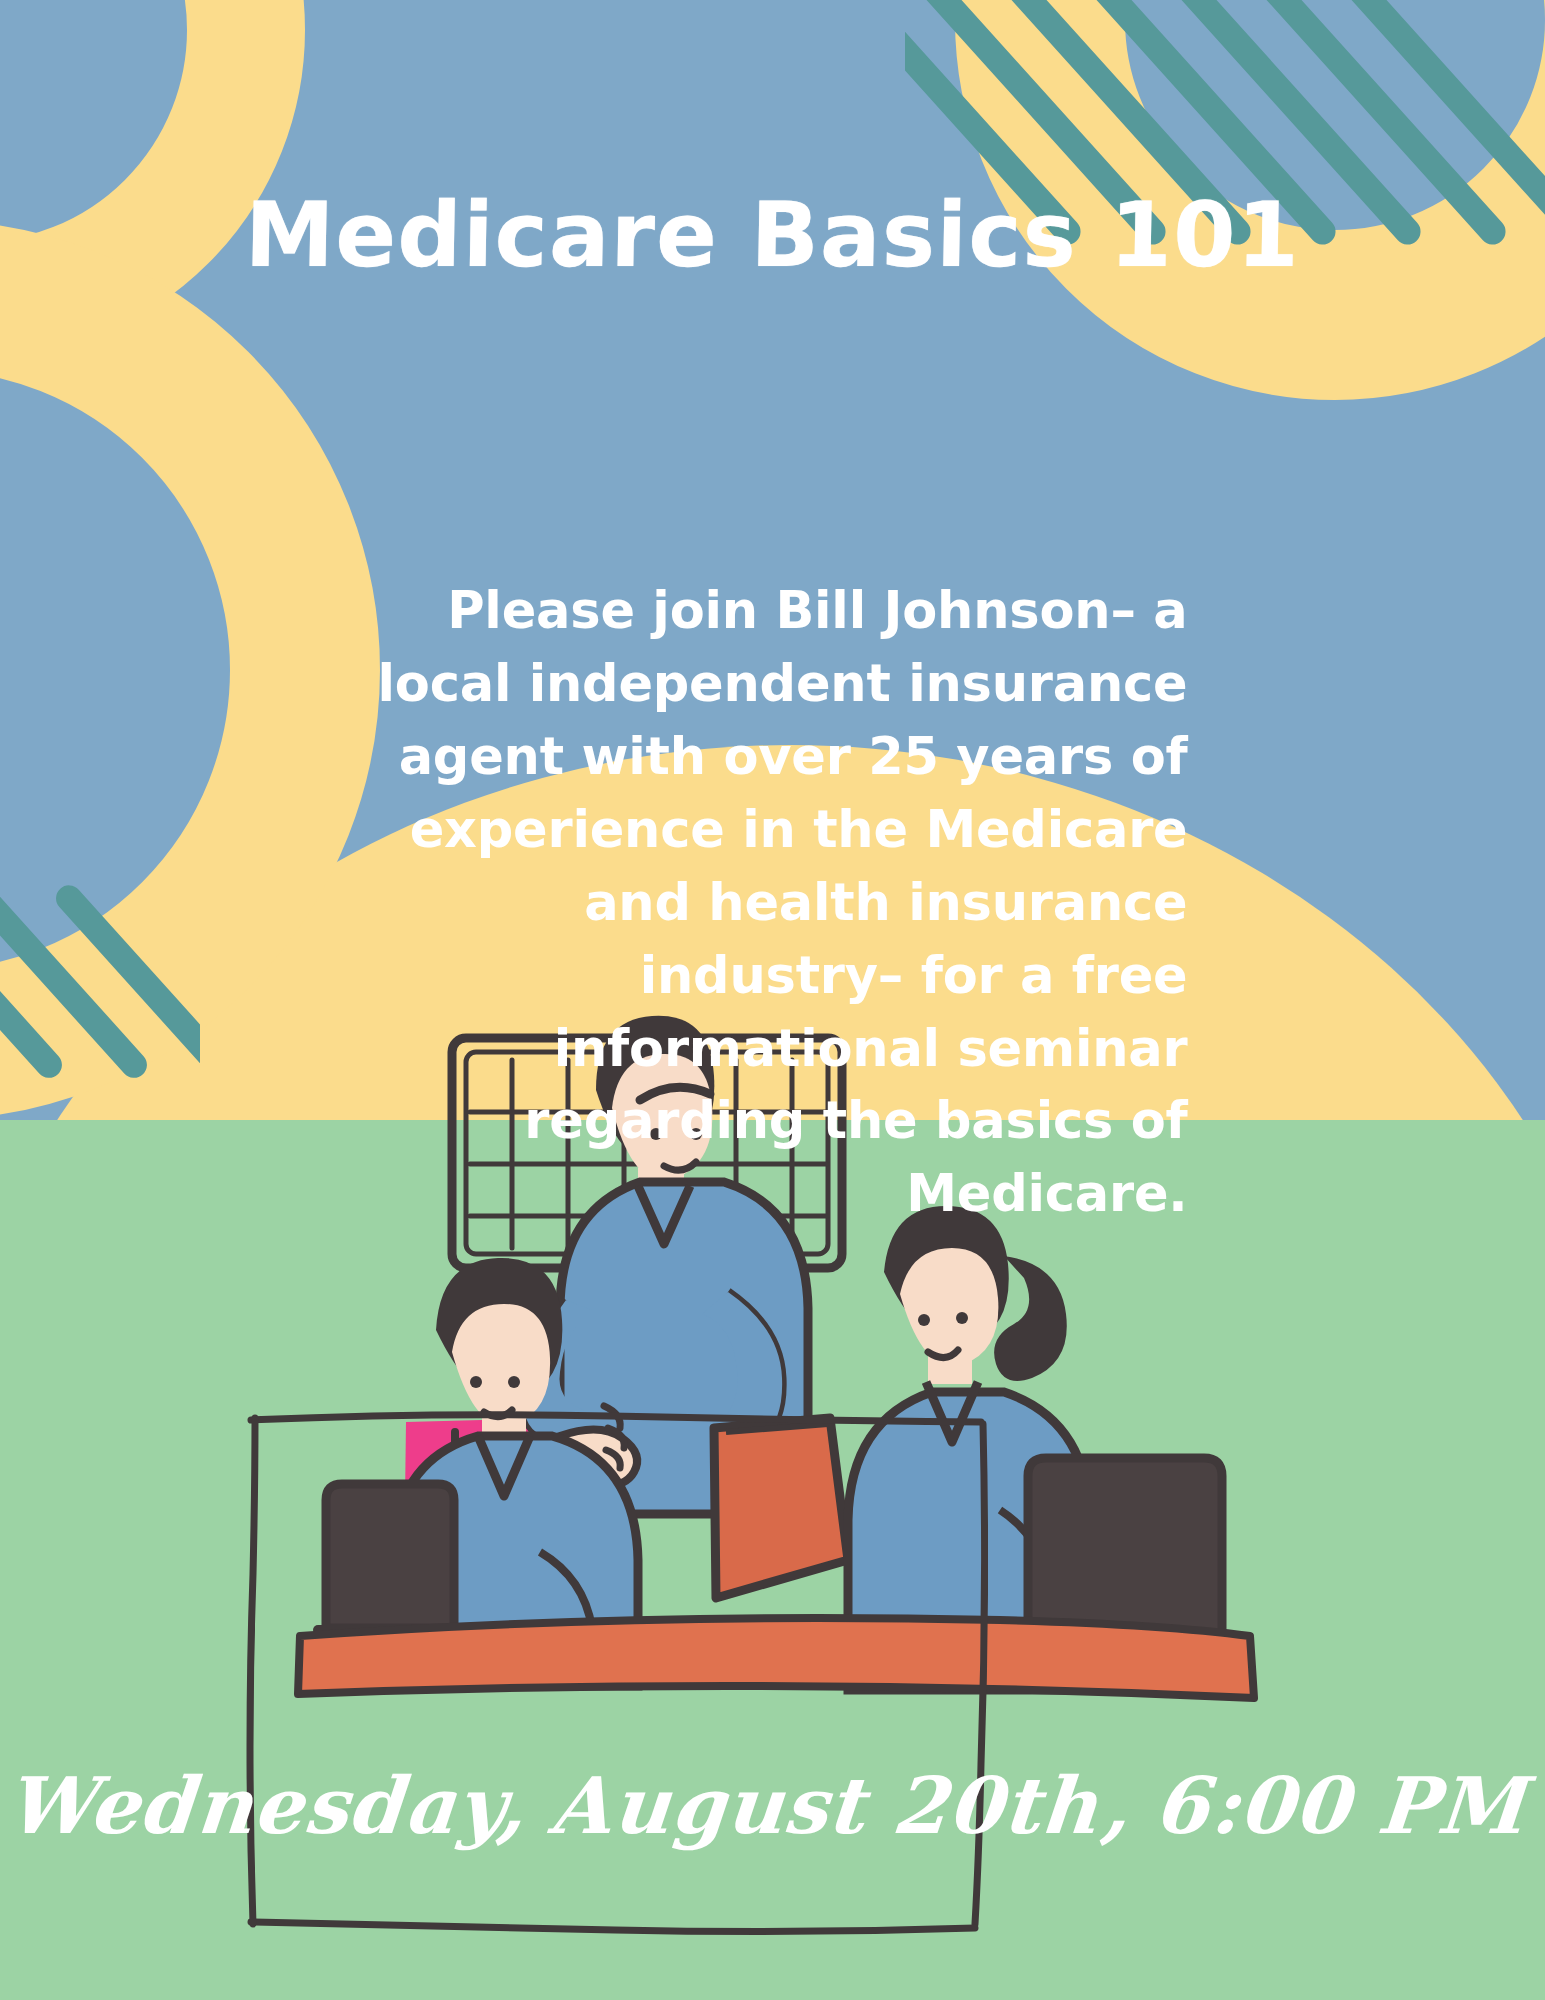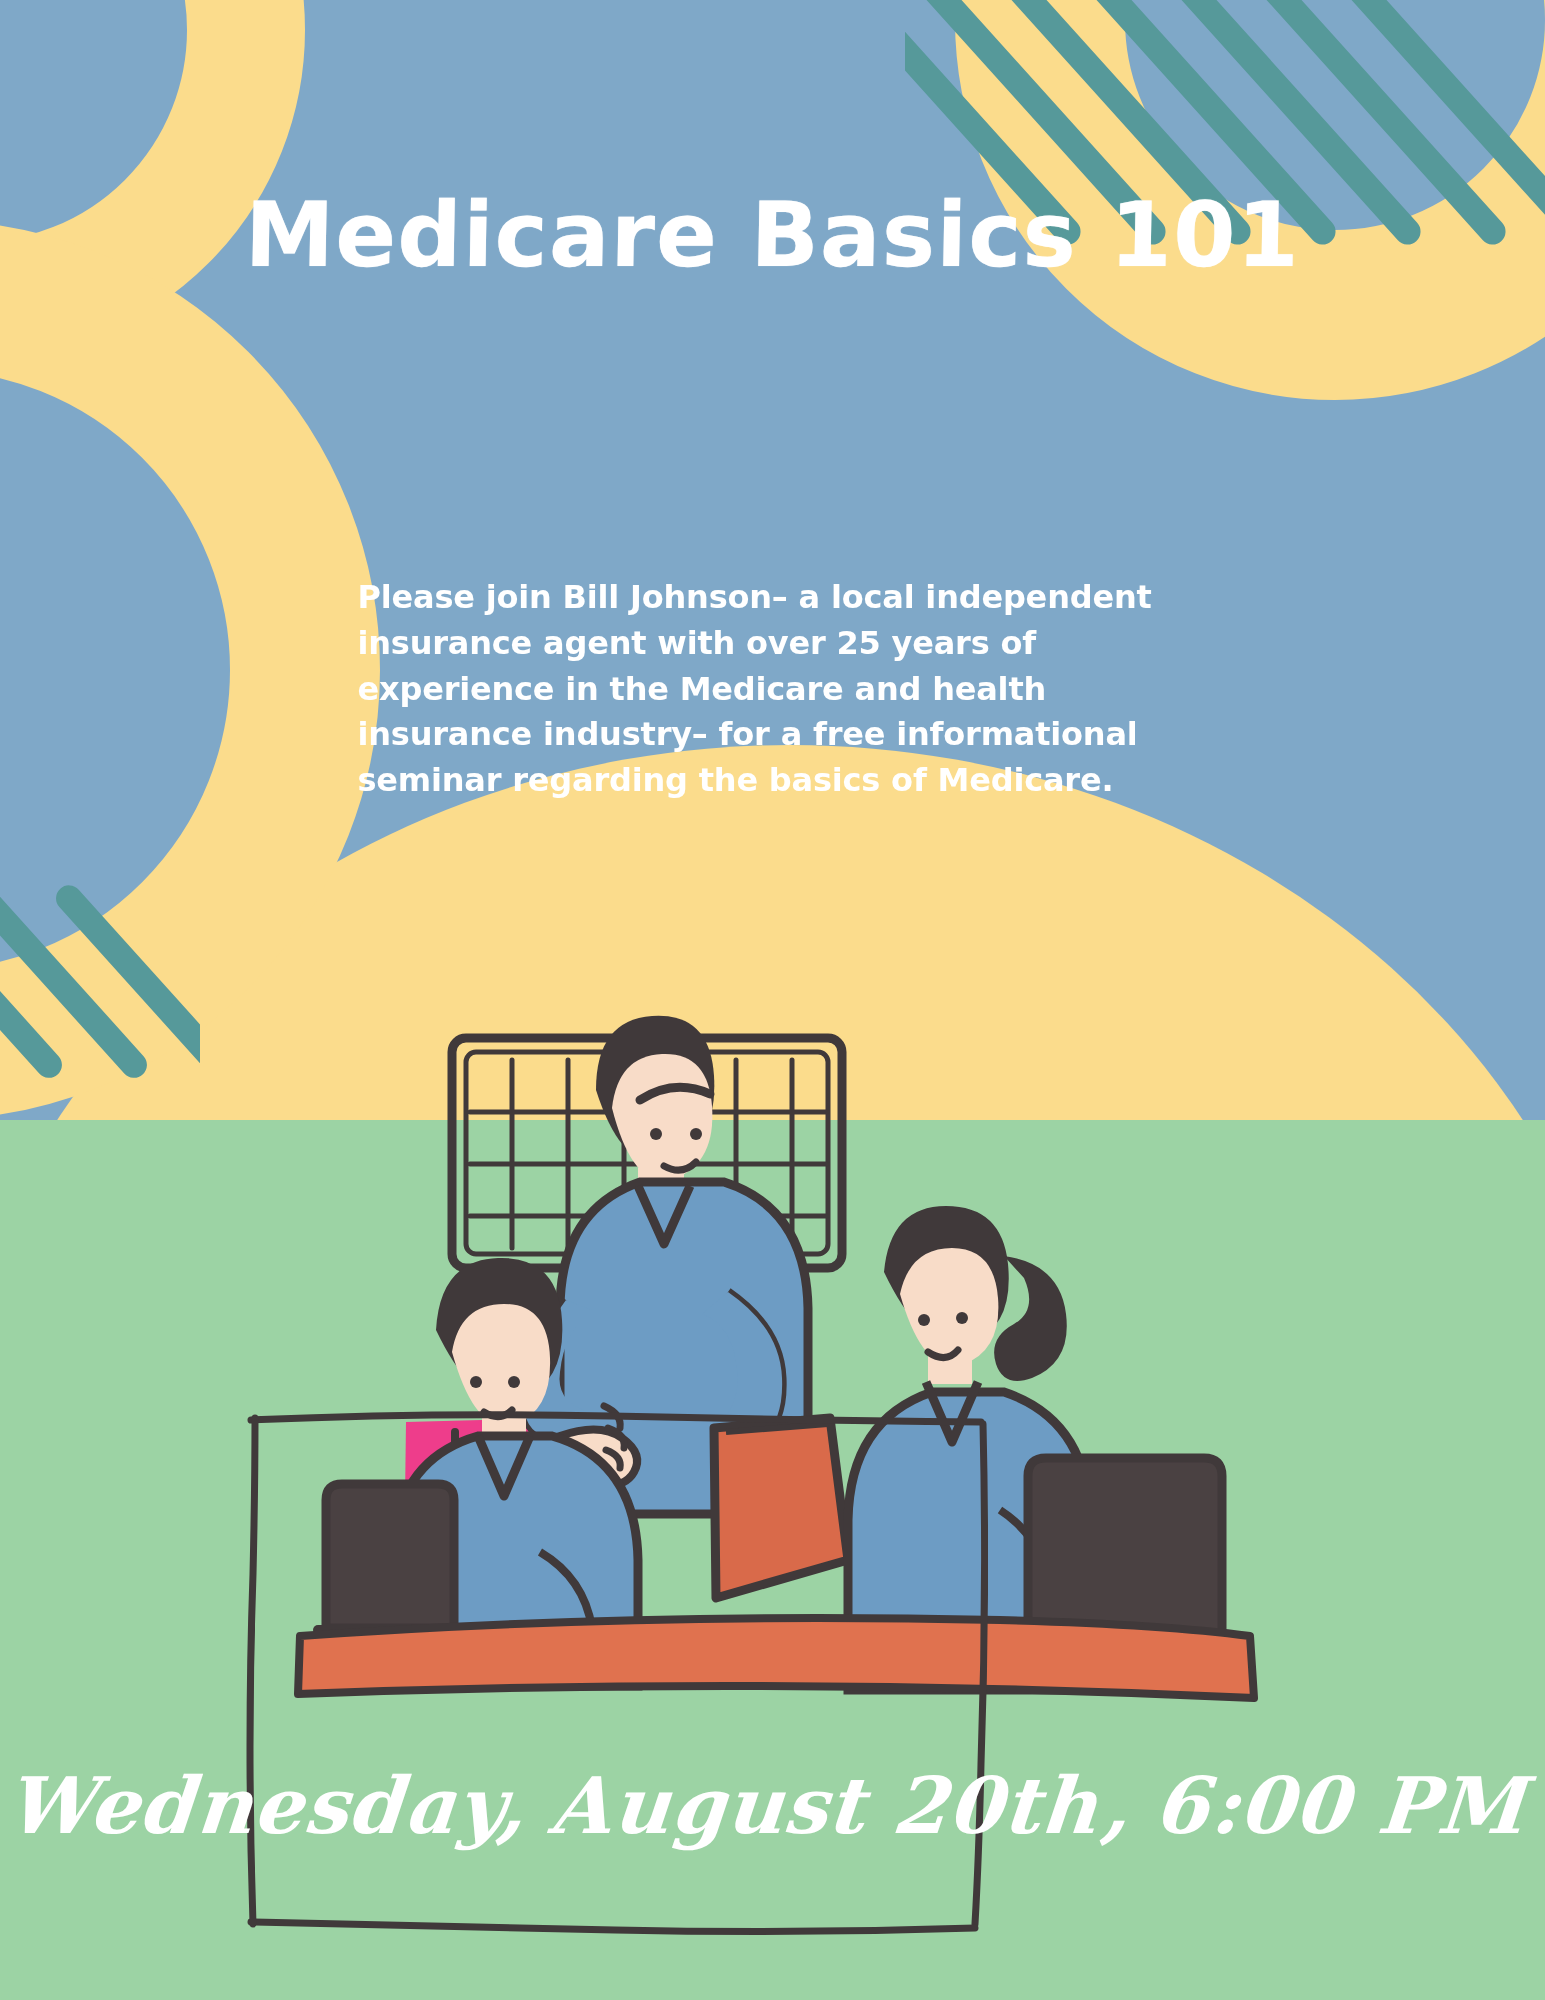--- a/index.html
+++ b/index.html
@@ -85,25 +85,25 @@
     line-height:1;
     transform:skewX(-1deg);
     text-shadow:0 0 1px rgba(255,255,255,.6);
   }
   .body-copy{
     position:absolute;
     left:50%;
     transform:translateX(-50%);
     top:575px;
     width:830px;
-    text-align:left;
+    text-align:right;
     color:#ffffff;
     font-family:"DejaVu Sans", sans-serif;
     font-weight:bold;
-    font-size:32px;
+    font-size:51px;
     line-height:1.43;
     letter-spacing:-.2px;
   }
   .date-line{
     position:absolute;
     left:0;right:0;
     top:1760px;
     text-align:center;
     color:#ffffff;
     font-family:"DejaVu Serif", serif;

